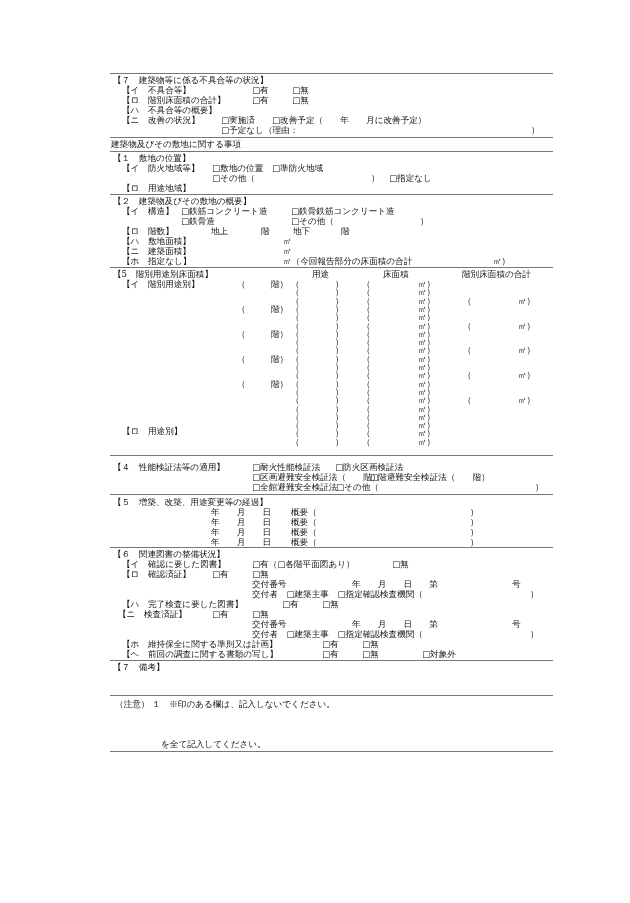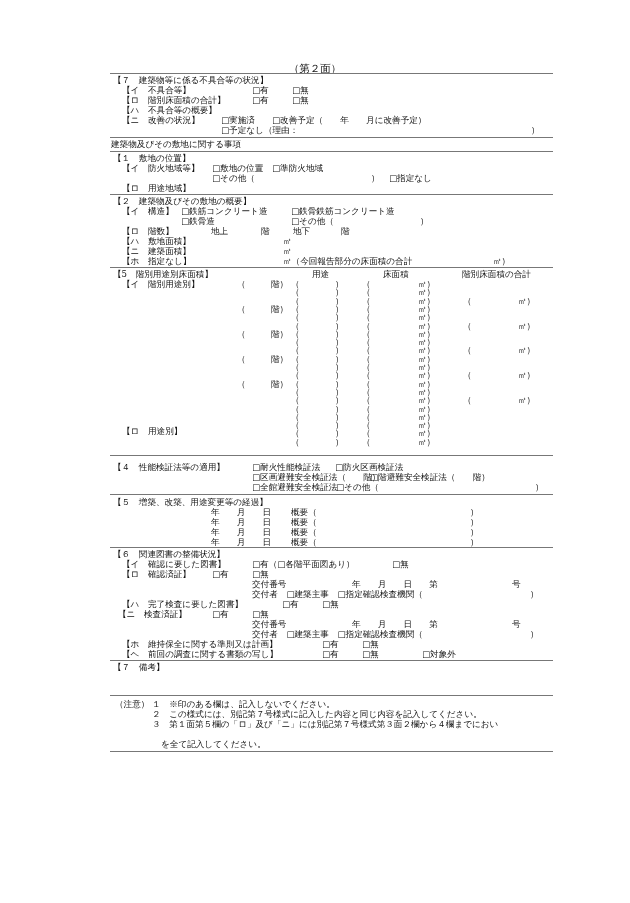--- a/index.html
+++ b/index.html
@@ -8,21 +8,20 @@
   .page { position: absolute; left: 0; top: 0; width: 630px; height: 903px; }
   .t { position: absolute; font-size: 8.6px; line-height: 9px; white-space: pre; }
   .rule { position: absolute; left: 110px; width: 443px; height: 0; border-top: 1.3px solid #777; }
   .title { position: absolute; left: 0; width: 630px; top: 62px; text-align: center; font-size: 10.5px; }
 </style>
 </head>
 <body>
 
 <div class="page">
 
-  <div class="title">（第２面）</div>
 
   <div class="rule" style="top:73px"></div>
   <div class="t" style="left:113px;top:76px">【７　建築物等に係る不具合等の状況】</div>
   <div class="t" style="left:122px;top:86px">【イ　不具合等】</div>
   <div class="t" style="left:252px;top:86px">□有</div>
   <div class="t" style="left:292px;top:86px">□無</div>
   <div class="t" style="left:122px;top:96px">【ロ　階別床面積の合計】</div>
   <div class="t" style="left:252px;top:96px">□有</div>
   <div class="t" style="left:292px;top:96px">□無</div>
   <div class="t" style="left:122px;top:106px">【ハ　不具合等の概要】</div>
@@ -242,18 +241,16 @@
   <div class="t" style="left:422px;top:650px">□対象外</div>
 
   <div class="rule" style="top:660px"></div>
 
   <div class="t" style="left:113px;top:663px">【７　備考】</div>
 
   <div class="rule" style="top:695px"></div>
 
   <div class="t" style="left:115px;top:700px">（注意）</div>
   <div class="t" style="left:152px;top:700px">１　※印のある欄は、記入しないでください。</div>
-  <div class="t" style="left:152px;top:710px">２　この様式には、別記第７号様式に記入した内容と同じ内容を記入してください。</div>
-  <div class="t" style="left:152px;top:720px">３　第１面第５欄の「ロ」及び「ニ」には別記第７号様式第３面２欄から４欄までにおい</div>
   <div class="t" style="left:161px;top:740px">を全て記入してください。</div>
 
   <div class="rule" style="top:751px"></div>
 </div>
 
 </body></html>

